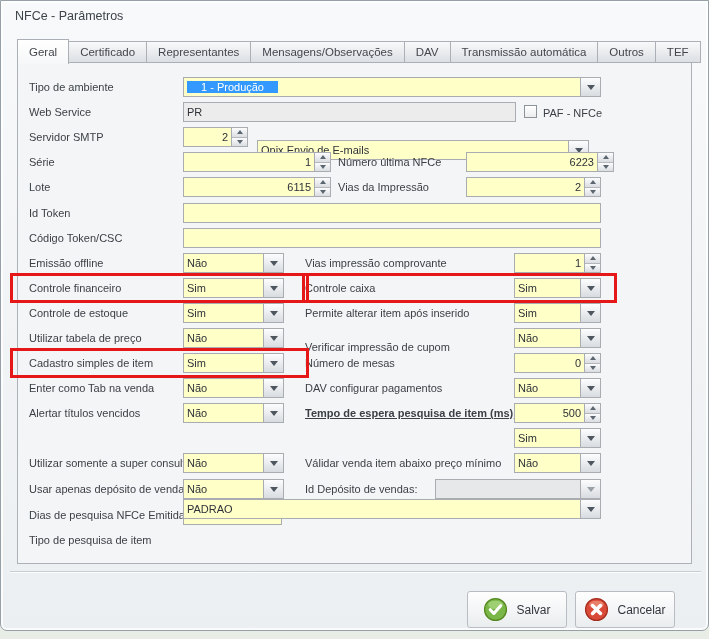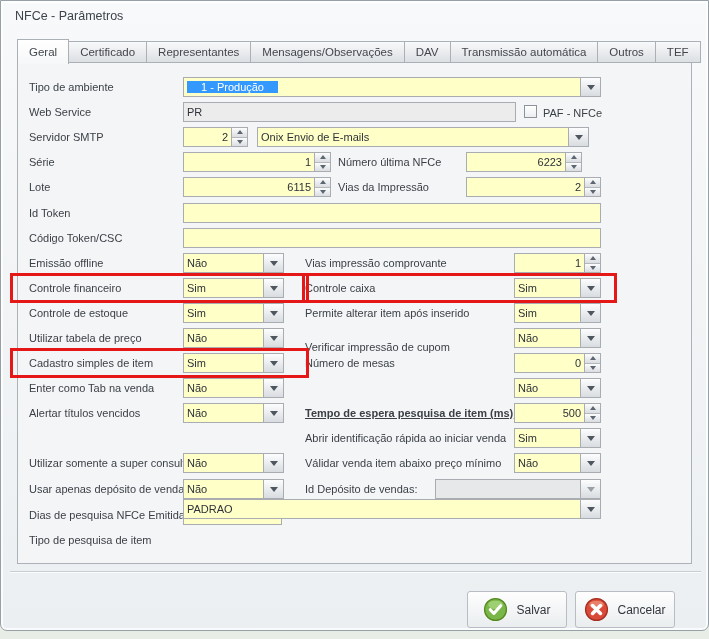--- a/index.html
+++ b/index.html
@@ -137,41 +137,41 @@
     <span class="cval num">2</span>
     <span class="spin-col">
         <span class="sbtn">
           <i class="tu"></i>
         </span>
         <span class="sbtn">
           <i class="td"></i>
         </span>
       </span>
   </div>
-  <div class="field" style="left:256px;top:126px;width:332px">
+  <div class="field" style="left:256px;top:139px;width:332px">
     <span class="cval">Onix Envio de E-mails</span>
     <span class="dd">
         <i class="arr"></i>
       </span>
   </div>
 
   <span class="lbl" style="left:28px;top:154px">Série</span>
   <div class="field" style="left:182px;top:151px;width:148px">
     <span class="cval num">1</span>
     <span class="spin-col">
         <span class="sbtn">
           <i class="tu"></i>
         </span>
         <span class="sbtn">
           <i class="td"></i>
         </span>
       </span>
   </div>
   <span class="lbl" style="left:337px;top:154px">Número última NFCe</span>
-  <div class="field" style="left:465px;top:151px;width:116px">
+  <div class="field" style="left:465px;top:151px;width:148px">
     <span class="cval num">6223</span>
     <span class="spin-col">
         <span class="sbtn">
           <i class="tu"></i>
         </span>
         <span class="sbtn">
           <i class="td"></i>
         </span>
       </span>
   </div>
@@ -296,20 +296,21 @@
       </span>
   </div>
 
   <span class="lbl" style="left:28px;top:380px">Enter como Tab na venda</span>
   <div class="field" style="left:182px;top:377px;width:101px">
     <span class="cval">Não</span>
     <span class="dd">
         <i class="arr"></i>
       </span>
   </div>
+  <span class="lbl" style="left:304px;top:380px">DAV configurar pagamentos</span>
   <div class="field" style="left:513px;top:377px;width:87px">
     <span class="cval">Não</span>
     <span class="dd">
         <i class="arr"></i>
       </span>
   </div>
 
   <span class="lbl" style="left:28px;top:405px">Alertar títulos vencidos</span>
   <div class="field" style="left:182px;top:402px;width:101px">
     <span class="cval">Não</span>
@@ -323,21 +324,20 @@
     <span class="spin-col">
         <span class="sbtn">
           <i class="tu"></i>
         </span>
         <span class="sbtn">
           <i class="td"></i>
         </span>
       </span>
   </div>
 
-  <span class="lbl" style="left:304px;top:430px">Abrir identificação rápida ao iniciar venda</span>
   <div class="field" style="left:513px;top:427px;width:87px">
     <span class="cval">Sim</span>
     <span class="dd">
         <i class="arr"></i>
       </span>
   </div>
 
   <span class="lbl" style="left:28px;top:455px">Utilizar somente a super consulta</span>
   <div class="field" style="left:182px;top:452px;width:101px">
     <span class="cval">Não</span>

